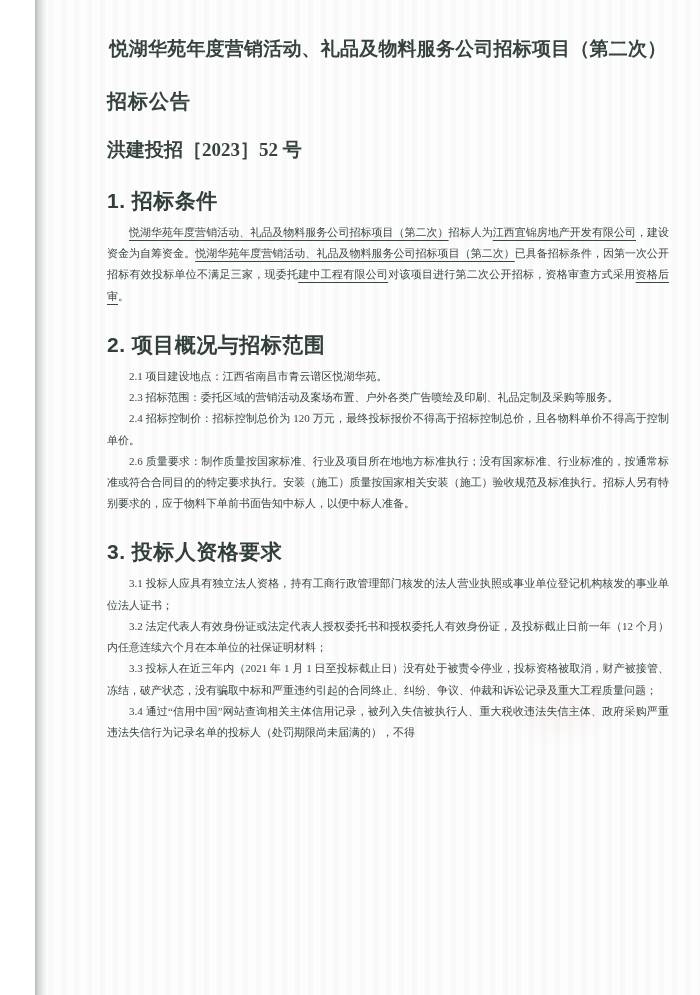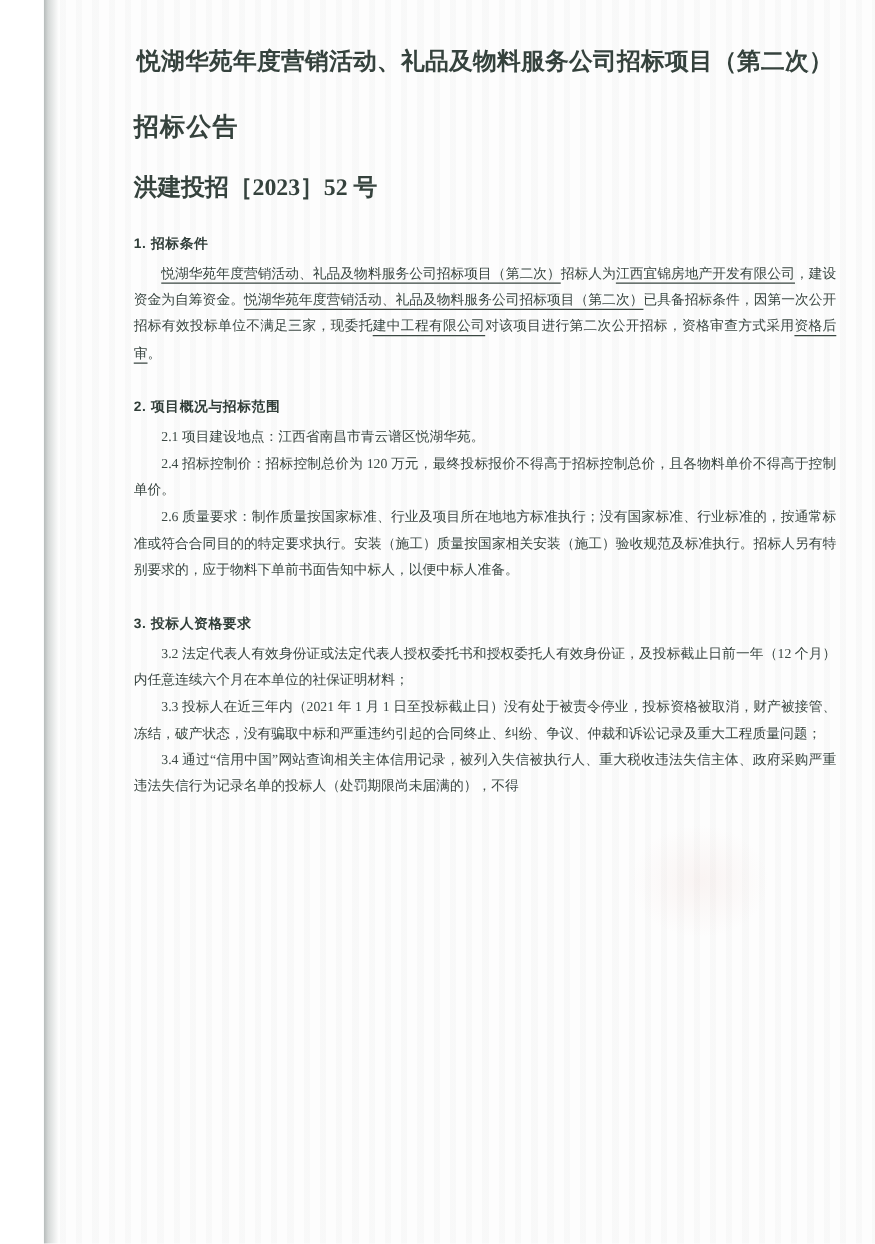--- a/index.html
+++ b/index.html
@@ -51,21 +51,21 @@
   .doc-number {
     margin: 22px 0 0 0;
     font-size: 19px;
     font-weight: bold;
     text-align: left;
     color: #35423d;
   }
   .section-heading {
     margin: 24px 0 7px 0;
     font-family: "Liberation Sans", "DejaVu Sans", sans-serif;
-    font-size: 11px;
+    font-size: 21px;
     font-weight: bold;
     color: #313e39;
     letter-spacing: 0.5px;
   }
   .paragraph {
     margin: 0;
     font-size: 11px;
     line-height: 1.93;
     text-align: justify;
     text-indent: 2em;
@@ -96,24 +96,26 @@
     <h1 class="doc-subtitle">招标公告</h1>
     <div class="doc-number">洪建投招［2023］52 号</div>
     <div id="sections">
         <section>
           <h2 class="section-heading">1. 招标条件</h2>
           <p class="paragraph"><span class="u">悦湖华苑年度营销活动、礼品及物料服务公司招标项目（第二次）</span><span>招标人为</span><span class="u">江西宜锦房地产开发有限公司</span><span>，建设资金为自筹资金。</span><span class="u">悦湖华苑年度营销活动、礼品及物料服务公司招标项目（第二次）</span><span>已具备招标条件，因第一次公开招标有效投标单位不满足三家，现委托</span><span class="u">建中工程有限公司</span><span>对该项目进行第二次公开招标，资格审查方式采用</span><span class="u">资格后审</span><span>。</span></p>
         </section>
         <section>
           <h2 class="section-heading">2. 项目概况与招标范围</h2>
           <p class="paragraph"><span>2.1 项目建设地点：江西省南昌市青云谱区悦湖华苑。</span></p>
+          <p class="paragraph"><span>2.3 招标范围：委托区域的营销活动及案场布置、户外各类广告喷绘及印刷、礼品定制及采购等服务。</span></p>
           <p class="paragraph"><span>2.4 招标控制价：招标控制总价为 120 万元，最终投标报价不得高于招标控制总价，且各物料单价不得高于控制单价。</span></p>
           <p class="paragraph"><span>2.6 质量要求：制作质量按国家标准、行业及项目所在地地方标准执行；没有国家标准、行业标准的，按通常标准或符合合同目的的特定要求执行。安装（施工）质量按国家相关安装（施工）验收规范及标准执行。招标人另有特别要求的，应于物料下单前书面告知中标人，以便中标人准备。</span></p>
         </section>
         <section>
           <h2 class="section-heading">3. 投标人资格要求</h2>
+          <p class="paragraph"><span>3.1 投标人应具有独立法人资格，持有工商行政管理部门核发的法人营业执照或事业单位登记机构核发的事业单位法人证书；</span></p>
           <p class="paragraph"><span>3.2 法定代表人有效身份证或法定代表人授权委托书和授权委托人有效身份证，及投标截止日前一年（12 个月）内任意连续六个月在本单位的社保证明材料；</span></p>
           <p class="paragraph"><span>3.3 投标人在近三年内（2021 年 1 月 1 日至投标截止日）没有处于被责令停业，投标资格被取消，财产被接管、冻结，破产状态，没有骗取中标和严重违约引起的合同终止、纠纷、争议、仲裁和诉讼记录及重大工程质量问题；</span></p>
           <p class="paragraph"><span>3.4 通过“信用中国”网站查询相关主体信用记录，被列入失信被执行人、重大税收违法失信主体、政府采购严重违法失信行为记录名单的投标人（处罚期限尚未届满的），不得</span></p>
         </section>
       </div>
   </div>
 </div>
 
 </body></html>

